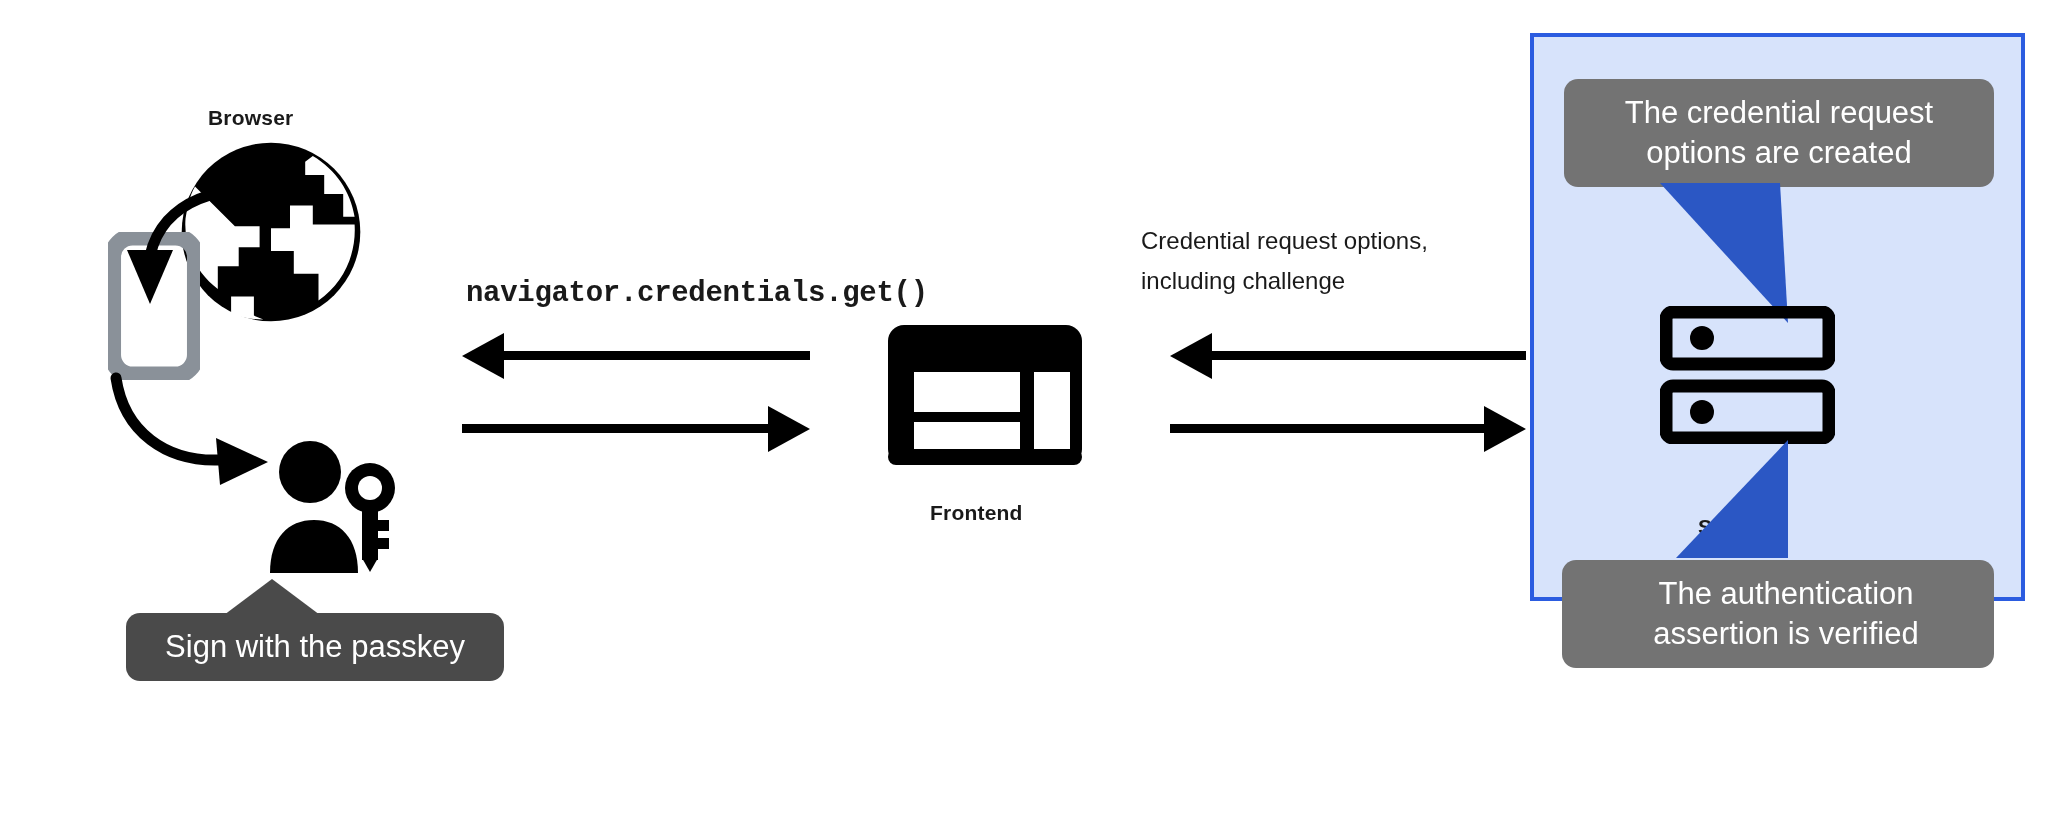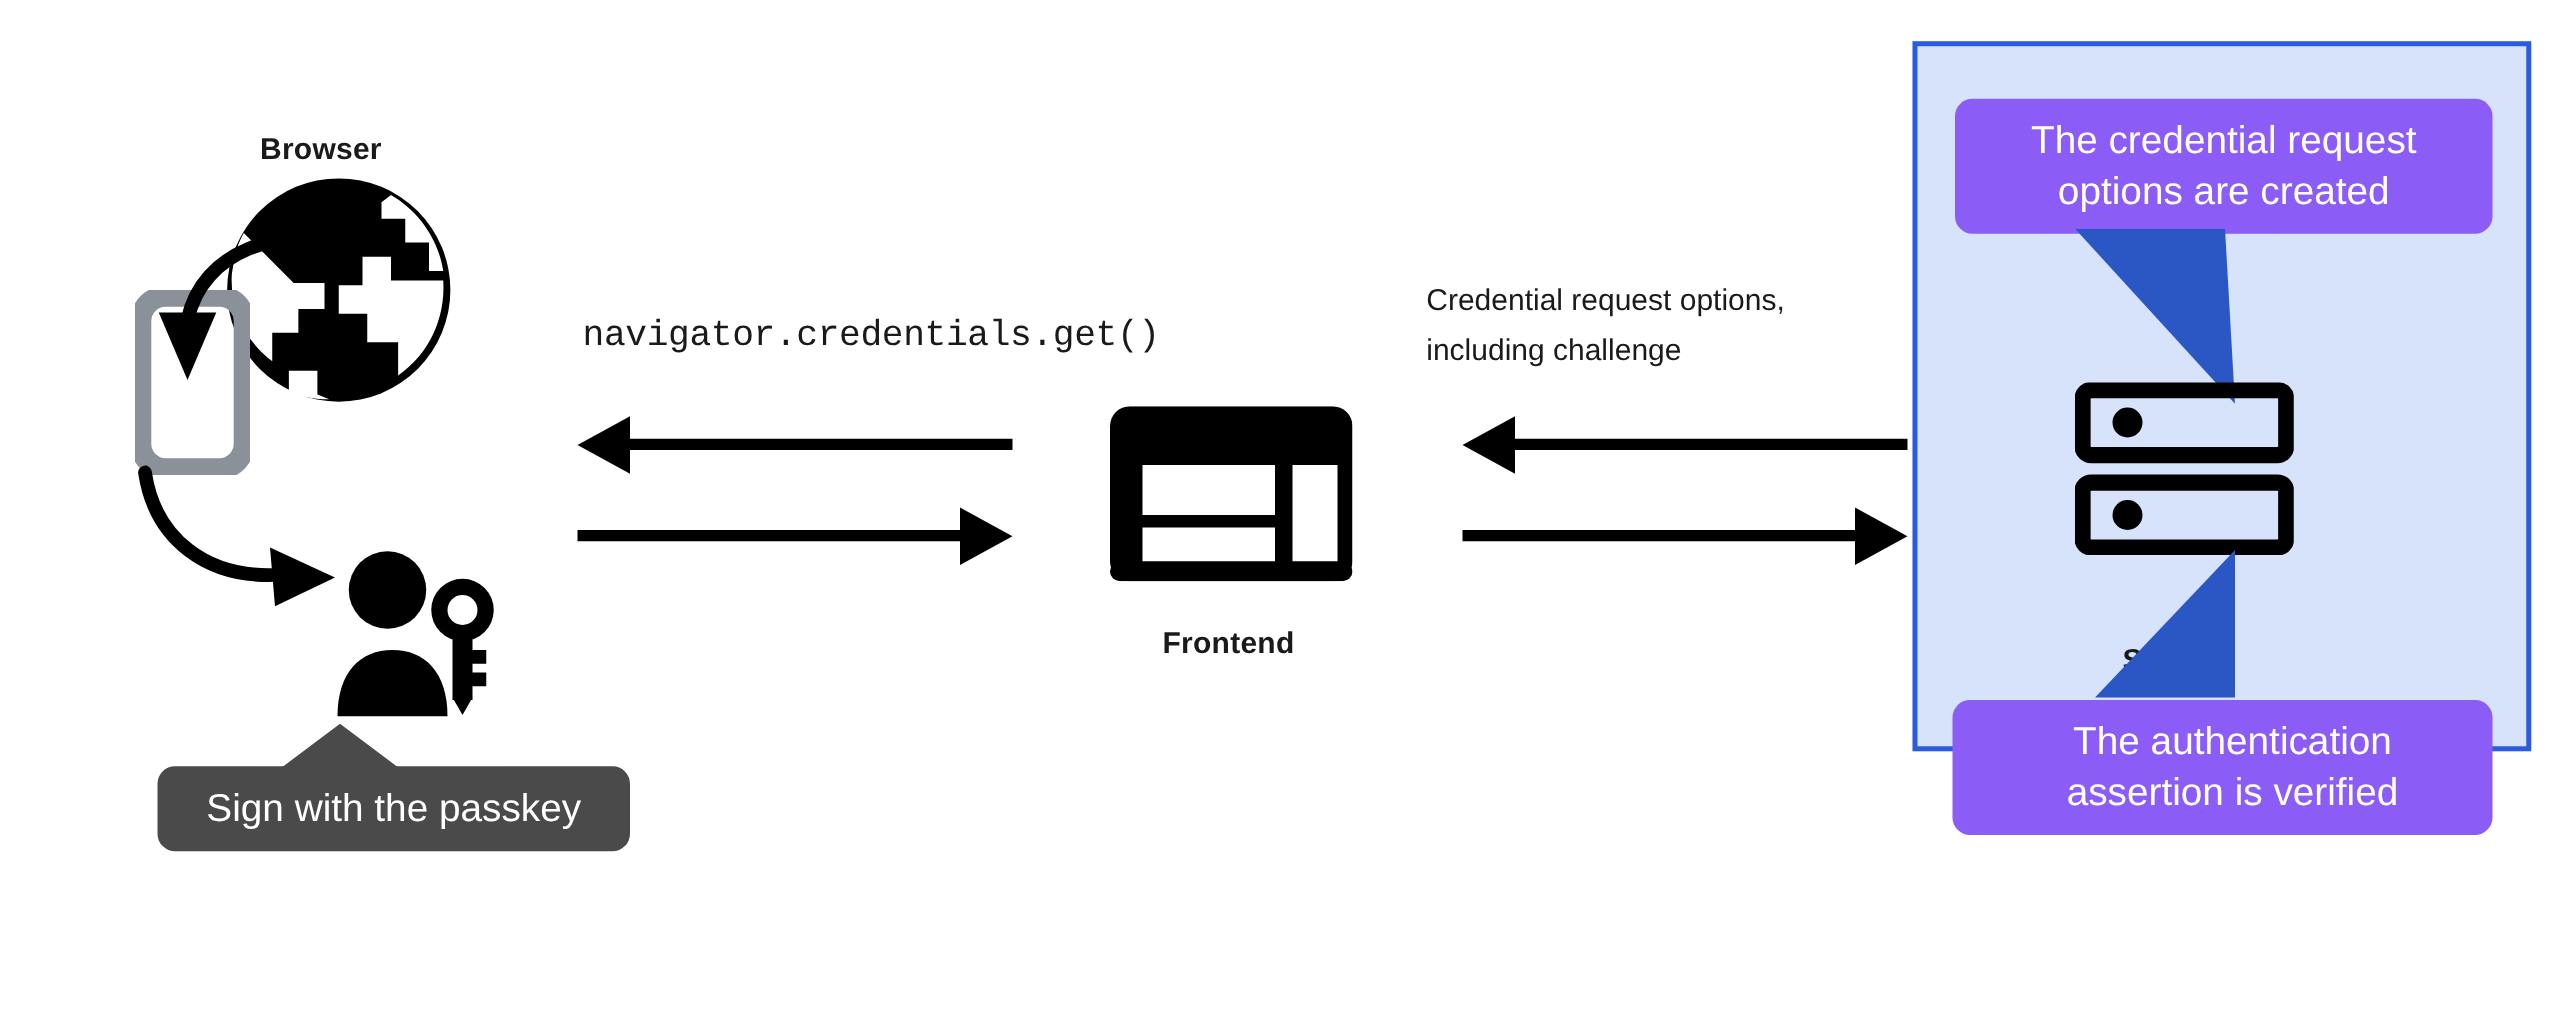--- a/index.html
+++ b/index.html
@@ -25,21 +25,21 @@
   .lbl {
     position: absolute;
     color: #1a1a1a;
     font-family: "Liberation Sans", sans-serif;
     font-size: 24px;
     line-height: 1.28;
     white-space: pre;
   }
   .lbl-bold {
     font-weight: bold;
-    font-size: 24px;
+    font-size: 21px;
     letter-spacing: 0.2px;
   }
   .lbl-mono {
     font-family: "Liberation Mono", monospace;
     font-size: 29px;
     letter-spacing: -0.3px;
   }
 
   
   #server-panel {
@@ -59,21 +59,21 @@
     border-radius: 14px;
     color: #ffffff;
     font-size: 31px;
     line-height: 1.30;
     text-align: center;
     display: flex;
     align-items: center;
     justify-content: center;
     padding: 14px 22px;
   }
-  .callout-blue { background: #8b5cf6; align-items: flex-end; }
+  .callout-blue { background: #737373; }
   .callout-gray { background: #4a4a4a; }
   .callout-text { white-space: pre-line; display: block; }
 
   .tail { position: absolute; width: 0; height: 0; }
 
   
   .arrow-shaft {
     position: absolute;
     height: 9px;
     background: #000000;
@@ -153,21 +153,21 @@
 
   <div class="abs" style="left:126px; top:613px;">
     <div class="tail" style="left:98px; top:-34px;
          border-left:48px solid transparent; border-right:48px solid transparent;
          border-bottom:36px solid #4a4a4a;"></div>
     <div class="callout callout-gray" style="position:relative; width:378px; height:68px;">
       <span class="callout-text">Sign with the passkey</span>
     </div>
   </div>
 
-  <div class="lbl lbl-mono" style="left:466px; top:250px;">navigator.credentials.get()</div>
+  <div class="lbl lbl-mono" style="left:466px; top:275px;font-weight:bold;">navigator.credentials.get()</div>
 
   <div class="abs" style="left:462px; top:333px; width:348px; height:46px;">
     <div class="arrow-head left" style="left:0px; top:0px;"></div>
     <div class="arrow-shaft" style="left:40px; top:18px; width:308px;"></div>
   </div>
 
   <div class="abs" style="left:462px; top:406px; width:348px; height:46px;">
     <div class="arrow-shaft" style="left:0px; top:18px; width:308px;"></div>
     <div class="arrow-head right" style="left:306px; top:0px;"></div>
   </div>

